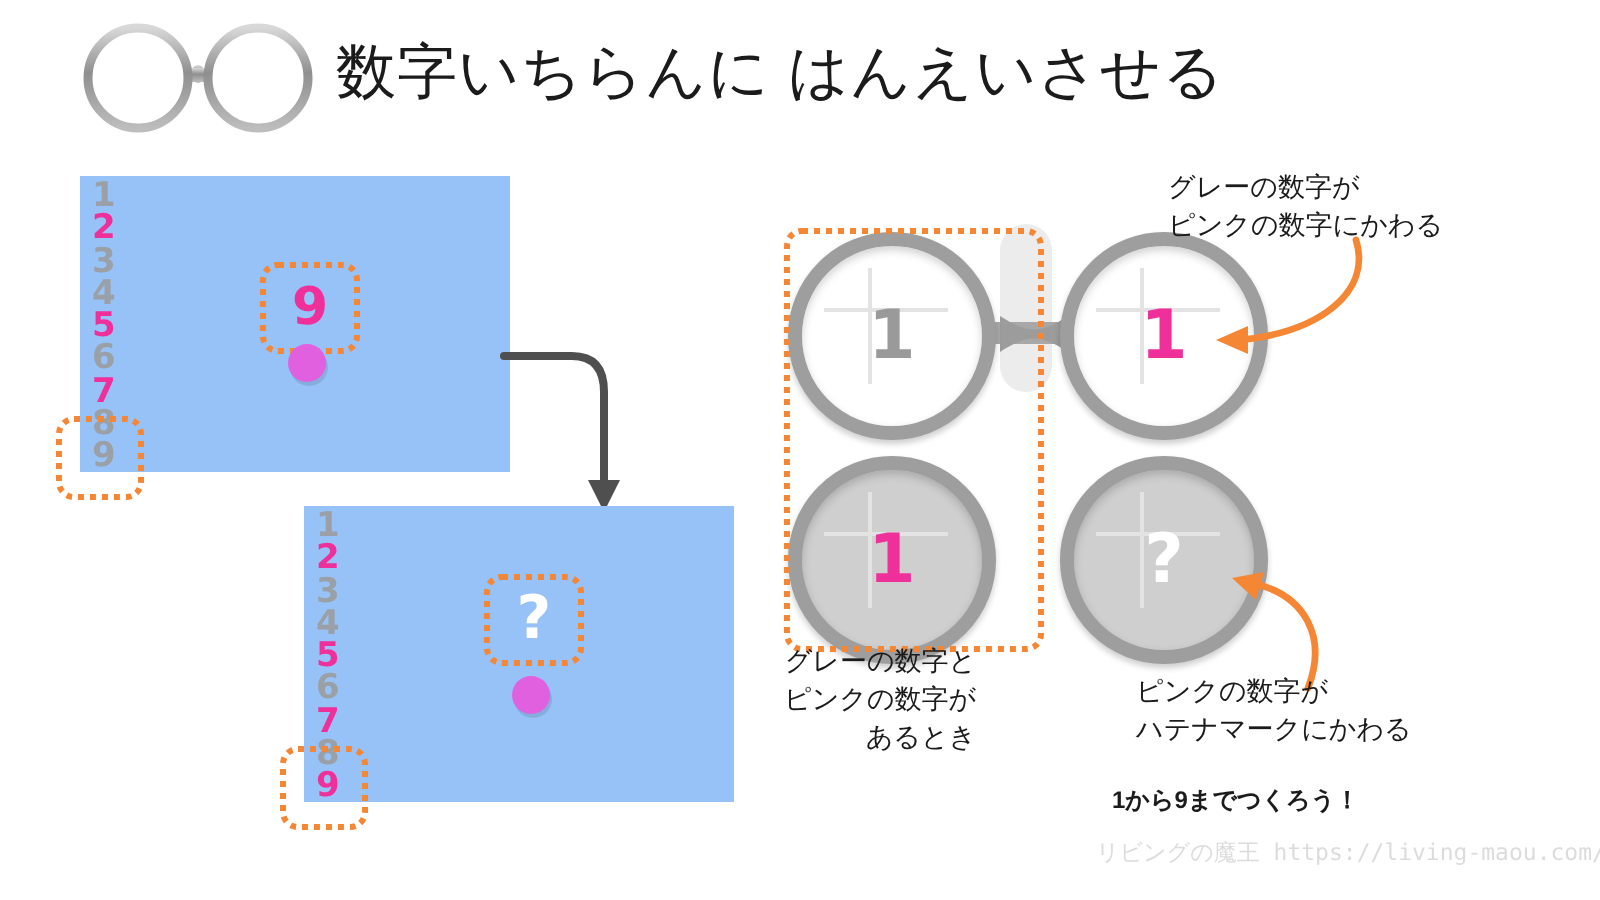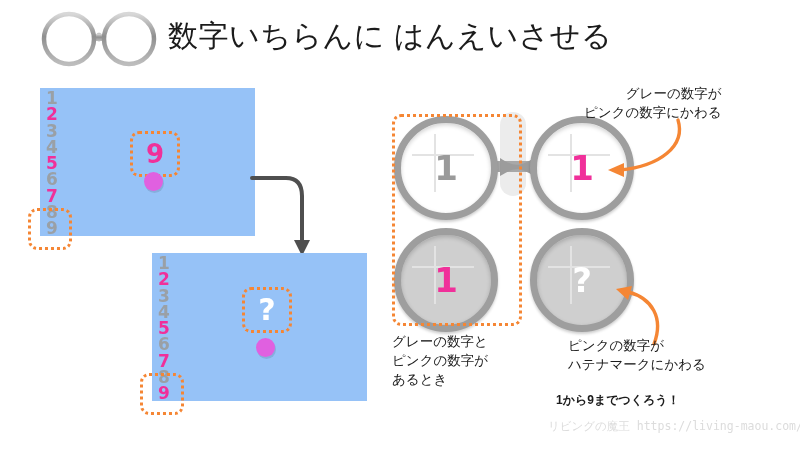--- a/index.html
+++ b/index.html
@@ -101,23 +101,23 @@
   #hinge-pill {
     position: absolute; left: 118px; top: 12px; width: 26px; height: 84px;
     background: rgba(170,170,170,.22); border-radius: 13px;
   }
 
   
   .anno {
     position: absolute; font-size: 13.5px; line-height: 19px; color: #1b1b1b;
     white-space: pre-line;
   }
-  #anno-top    { left: 584px; top: 84px; text-align: right;  }
+  #anno-top    { left: 584px; top: 84px;  }
   #anno-bottom { left: 568px; top: 336px; }
-  #anno-left   { left: 392px; top: 332px; }
+  #anno-left   { left: 392px; top: 321px; text-align: right; }
   #cta         { position: absolute; left: 556px; top: 392px;
                  font-size: 12px; font-weight: 600; color: #1b1b1b; }
   #watermark   { position: absolute; left: 548px; top: 419px;
                  font-size: 11.5px; color: #dcdcdc;
                  font-family: "DejaVu Sans Mono", monospace; white-space: nowrap; }
 
   svg { overflow: visible; }
 </style>
 </head>
 <body>

